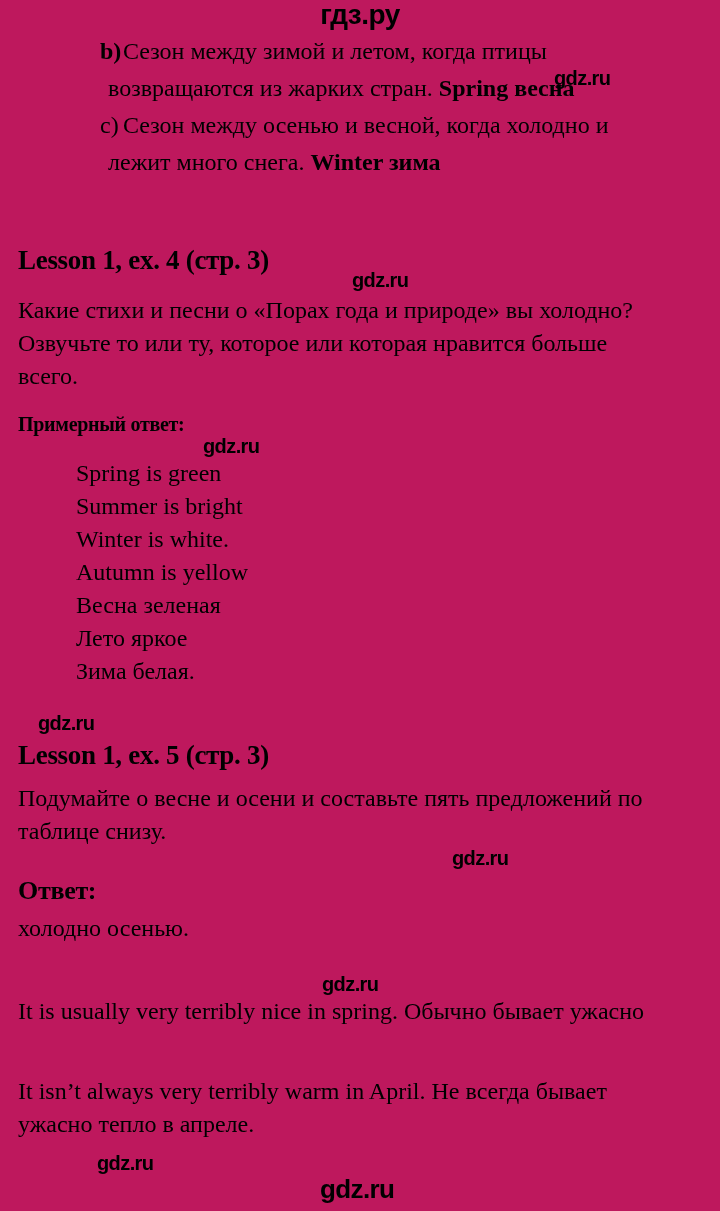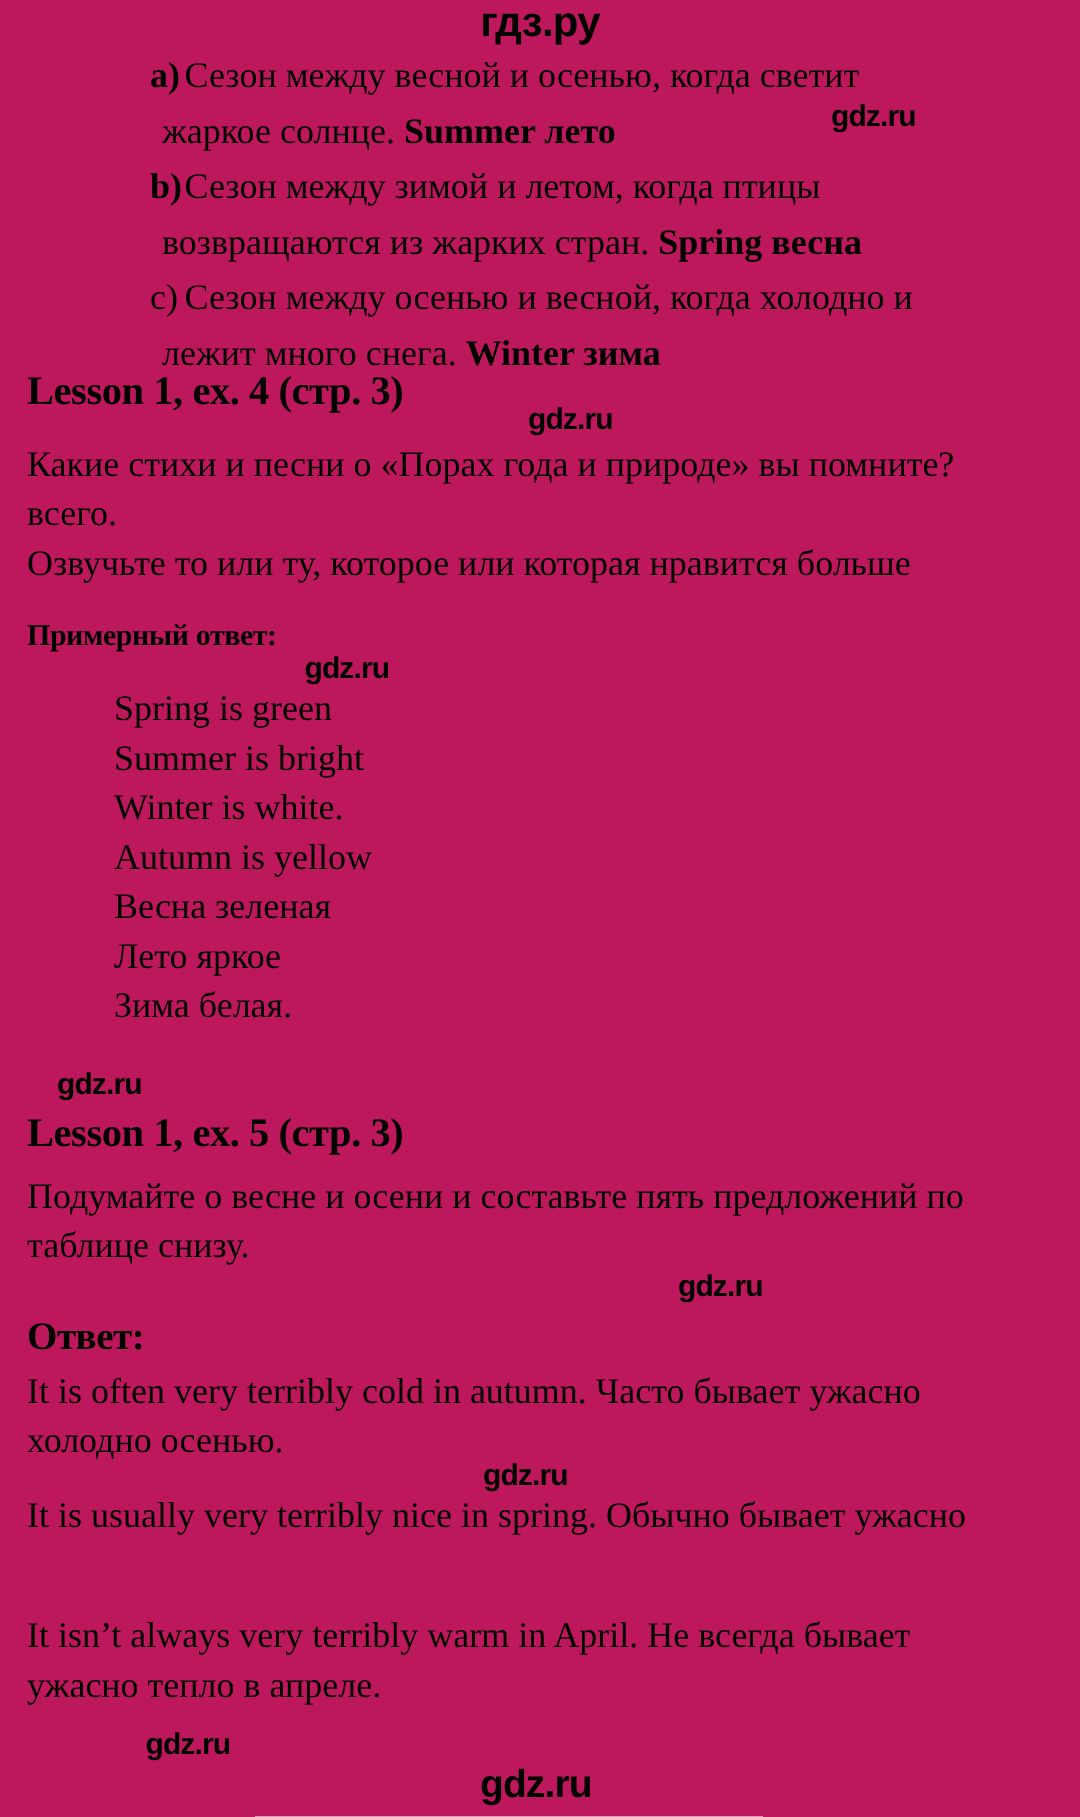--- a/index.html
+++ b/index.html
@@ -48,28 +48,20 @@
 </head>
 <body>
 
 <div class="page">
 
   <div class="site-header">гдз.ру</div>
 
   <div class="abc-list">
     <div class="abc-item">
       <div class="abc-line first">
-        <span class="abc-label bold">a)</span><span>Сезон между весной и осенью, когда светит</span>
-      </div>
-      <div class="abc-line cont">
-        <span>жаркое солнце. </span><span class="bold">Summer лето</span>
-      </div>
-    </div>
-    <div class="abc-item">
-      <div class="abc-line first">
         <span class="abc-label bold">b)</span><span>Сезон между зимой и летом, когда птицы</span>
       </div>
       <div class="abc-line cont">
         <span>возвращаются из жарких стран. </span><span class="bold">Spring весна</span>
       </div>
     </div>
     <div class="abc-item">
       <div class="abc-line first">
         <span class="abc-label">c)</span><span>Сезон между осенью и весной, когда холодно и</span>
       </div>
@@ -84,23 +76,23 @@
   <span class="wm" style="left:203px;top:436px;">gdz.ru</span>
   <span class="wm" style="left:38px;top:713px;">gdz.ru</span>
   <span class="wm" style="left:452px;top:848px;">gdz.ru</span>
   <span class="wm" style="left:322px;top:974px;">gdz.ru</span>
   <span class="wm" style="left:97px;top:1153px;">gdz.ru</span>
   <span class="wm large" style="left:320px;top:1176px;">gdz.ru</span>
 
   <div class="heading" style="top:244px;">Lesson 1, ex. 4 (стр. 3)</div>
 
   <div class="para" style="top:294px;">
-    <div>Какие стихи и песни о «Порах года и природе» вы помните?</div>
+    <div>Какие стихи и песни о «Порах года и природе» вы холодно?</div>
+    <div>Озвучьте то или ту, которое или которая нравится больше</div>
     <div>всего.</div>
-    <div>Озвучьте то или ту, которое или которая нравится больше</div>
   </div>
 
   <div class="heading" style="top:408px;font-size:20px;">Примерный ответ:</div>
 
   <div class="poem" style="top:457px;">
     <div>Spring is green</div>
     <div>Summer is bright</div>
     <div>Winter is white.</div>
     <div>Autumn is yellow</div>
     <div>Весна зеленая</div>
@@ -111,21 +103,20 @@
   <div class="heading" style="top:739px;">Lesson 1, ex. 5 (стр. 3)</div>
 
   <div class="para" style="top:782px;">
     <div>Подумайте о весне и осени и составьте пять предложений по</div>
     <div>таблице снизу.</div>
   </div>
 
   <div class="heading" style="top:874px;font-size:26px;">Ответ:</div>
 
   <div class="para" style="top:912px;">
-    <div>It is often very terribly cold in autumn. Часто бывает ужасно</div>
     <div>холодно осенью.</div>
   </div>
 
   <div class="para" style="top:995px;">
     <div>It is usually very terribly nice in spring. Обычно бывает ужасно</div>
   </div>
 
   <div class="para" style="top:1075px;">
     <div>It isn’t always very terribly warm in April. Не всегда бывает</div>
     <div>ужасно тепло в апреле.</div>

